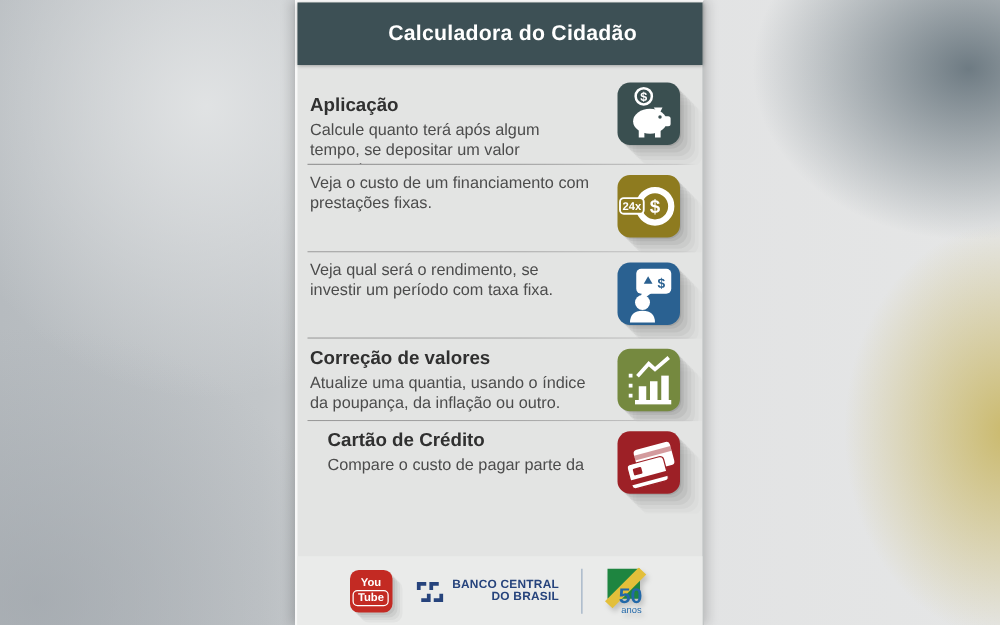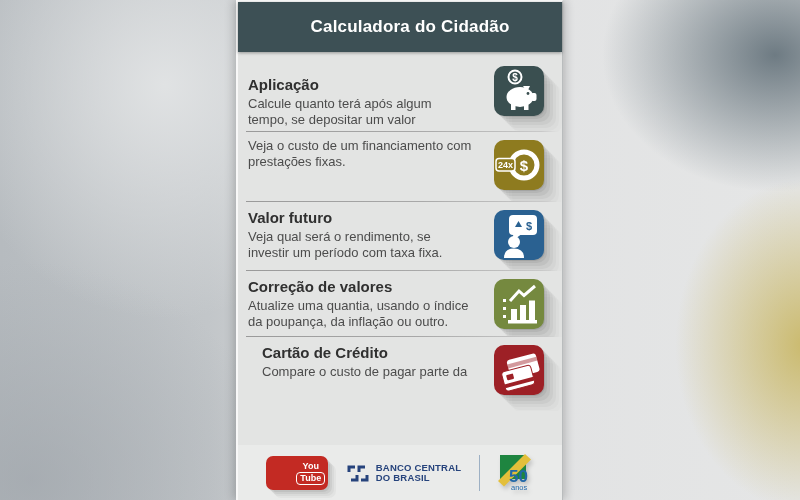--- a/index.html
+++ b/index.html
@@ -44,25 +44,24 @@
     background:linear-gradient(to right,#9a9a9a,#a8a8a8 55%,#c9c9c9 95%,rgba(200,200,200,0));}
   .footer-bar{position:absolute;left:0;right:0;bottom:0;height:55px;background:#eaebea;}
   .footer{
     position:absolute;left:0;right:0;bottom:6px;height:42px;
     display:flex;align-items:center;justify-content:center;gap:14px;
   }
   .yt-logo{
     width:34px;height:34px;border-radius:7px;background:#c32a23;
     display:flex;flex-direction:column;align-items:center;justify-content:center;
     box-shadow:2px 2px 0 rgba(0,0,0,.06),4px 4px 0 rgba(0,0,0,.05),6px 6px 0 rgba(0,0,0,.04),8px 8px 0 rgba(0,0,0,.03);
-    padding-left:28px;
   }
   .yt-you{color:#fff;font-size:9px;font-weight:bold;line-height:10px;}
   .yt-tube{color:#fff;font-size:9px;font-weight:bold;line-height:11px;border:1px solid #fff;border-radius:4px;padding:0 3px;margin-top:1px;}
-  .bcb-logo{display:flex;align-items:center;gap:5px;margin-left:4px;}
+  .bcb-logo{display:flex;align-items:center;gap:5px;margin-left:4px;text-align:right;}
   .bcb-text{color:#26437c;font-size:9.5px;font-weight:bold;line-height:10.5px;letter-spacing:.2px;}
   .v-divider{width:1px;height:36px;background:#9db0c4;margin:0 4px;}
   .anos-logo{position:relative;width:36px;height:38px;
     filter:drop-shadow(2px 3px 2px rgba(0,0,0,.18));}
   svg text{font-family:"Liberation Sans",sans-serif;}
 </style>
 </head>
 <body>
 
 <div class="phone">
@@ -105,21 +104,20 @@
           <circle cx="30" cy="25" r="13" fill="none" stroke="#fff" stroke-width="5"></circle>
           <text x="30" y="30.5" font-size="15" font-weight="bold" fill="#fff" text-anchor="middle">$</text>
           <rect x="2" y="18.5" width="19" height="12.5" rx="3" fill="#8e7b1f" stroke="#fff" stroke-width="1.5"></rect>
           <text x="11.5" y="28" font-size="9" font-weight="bold" fill="#fff" text-anchor="middle">24x</text>
         </svg>
       </div>
       <div class="divider"></div>
     </div>
 
     <div class="item item-2">
-      <div class="item-title">Valor futuro</div>
       <div class="item-desc">
         <div>Veja qual será o rendimento, se</div>
         <div>investir um período com taxa fixa.</div>
       </div>
       <div class="app-icon" style="background-color: rgb(42, 97, 145);">
         <svg width="50" height="50" viewBox="0 0 50 50">
           <rect x="15" y="5" width="28" height="20" rx="4" fill="#fff"></rect>
           <polygon points="20,23 29,23 17,32" fill="#fff"></polygon>
           <polygon points="21,17 28,17 24.5,11" fill="#2a6191"></polygon>
           <text x="35" y="20" font-size="11" font-weight="bold" fill="#2a6191" text-anchor="middle">$</text>

